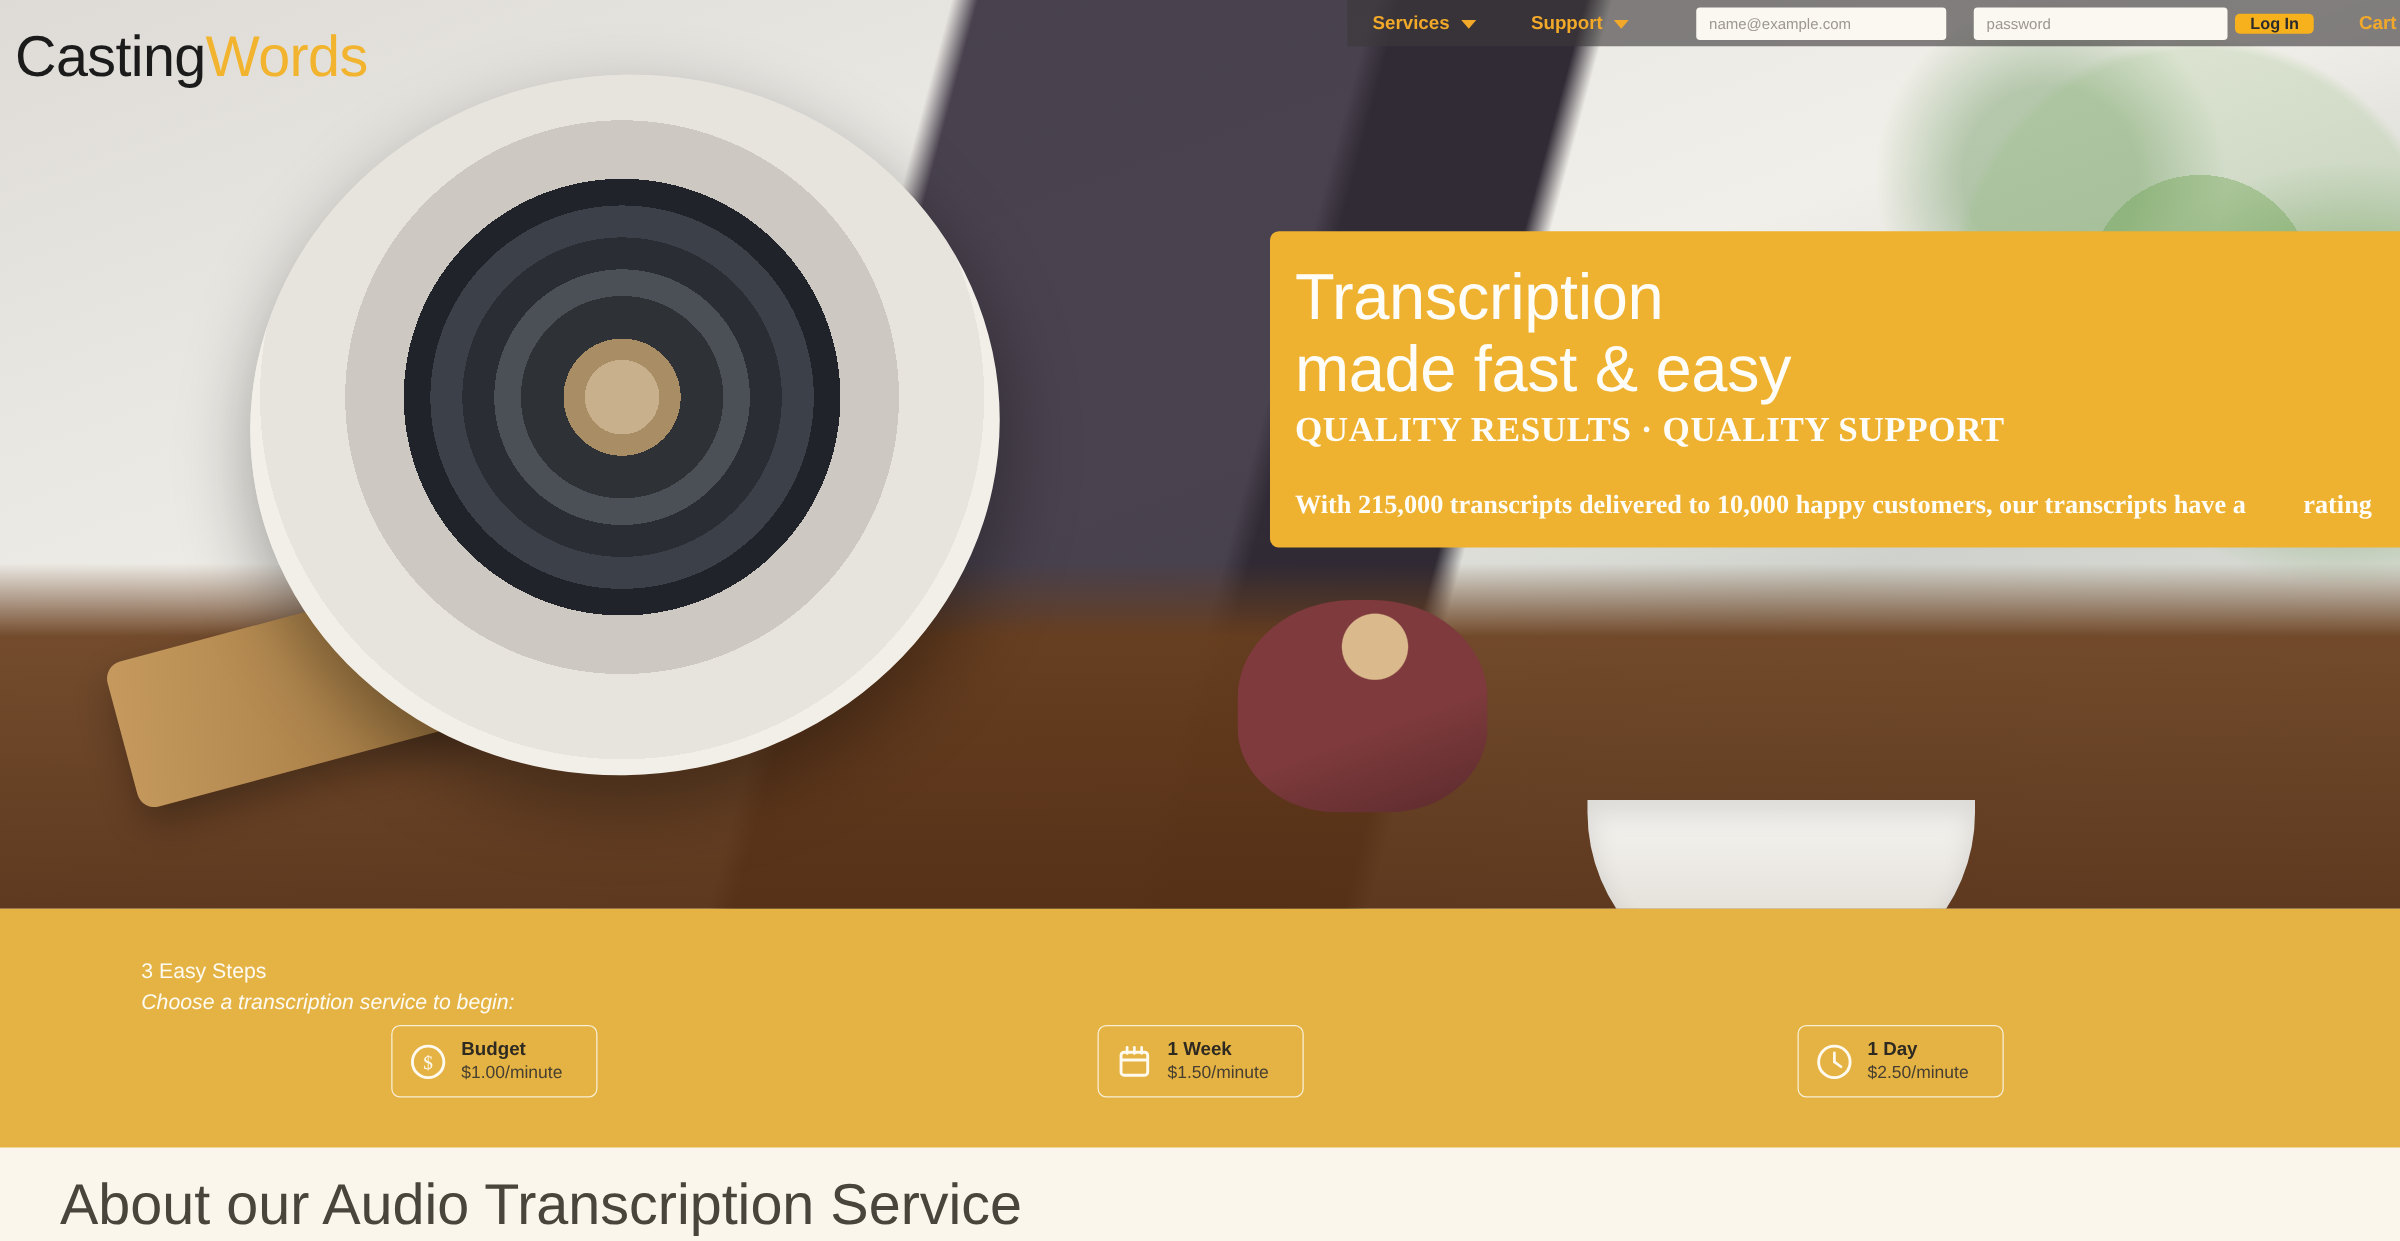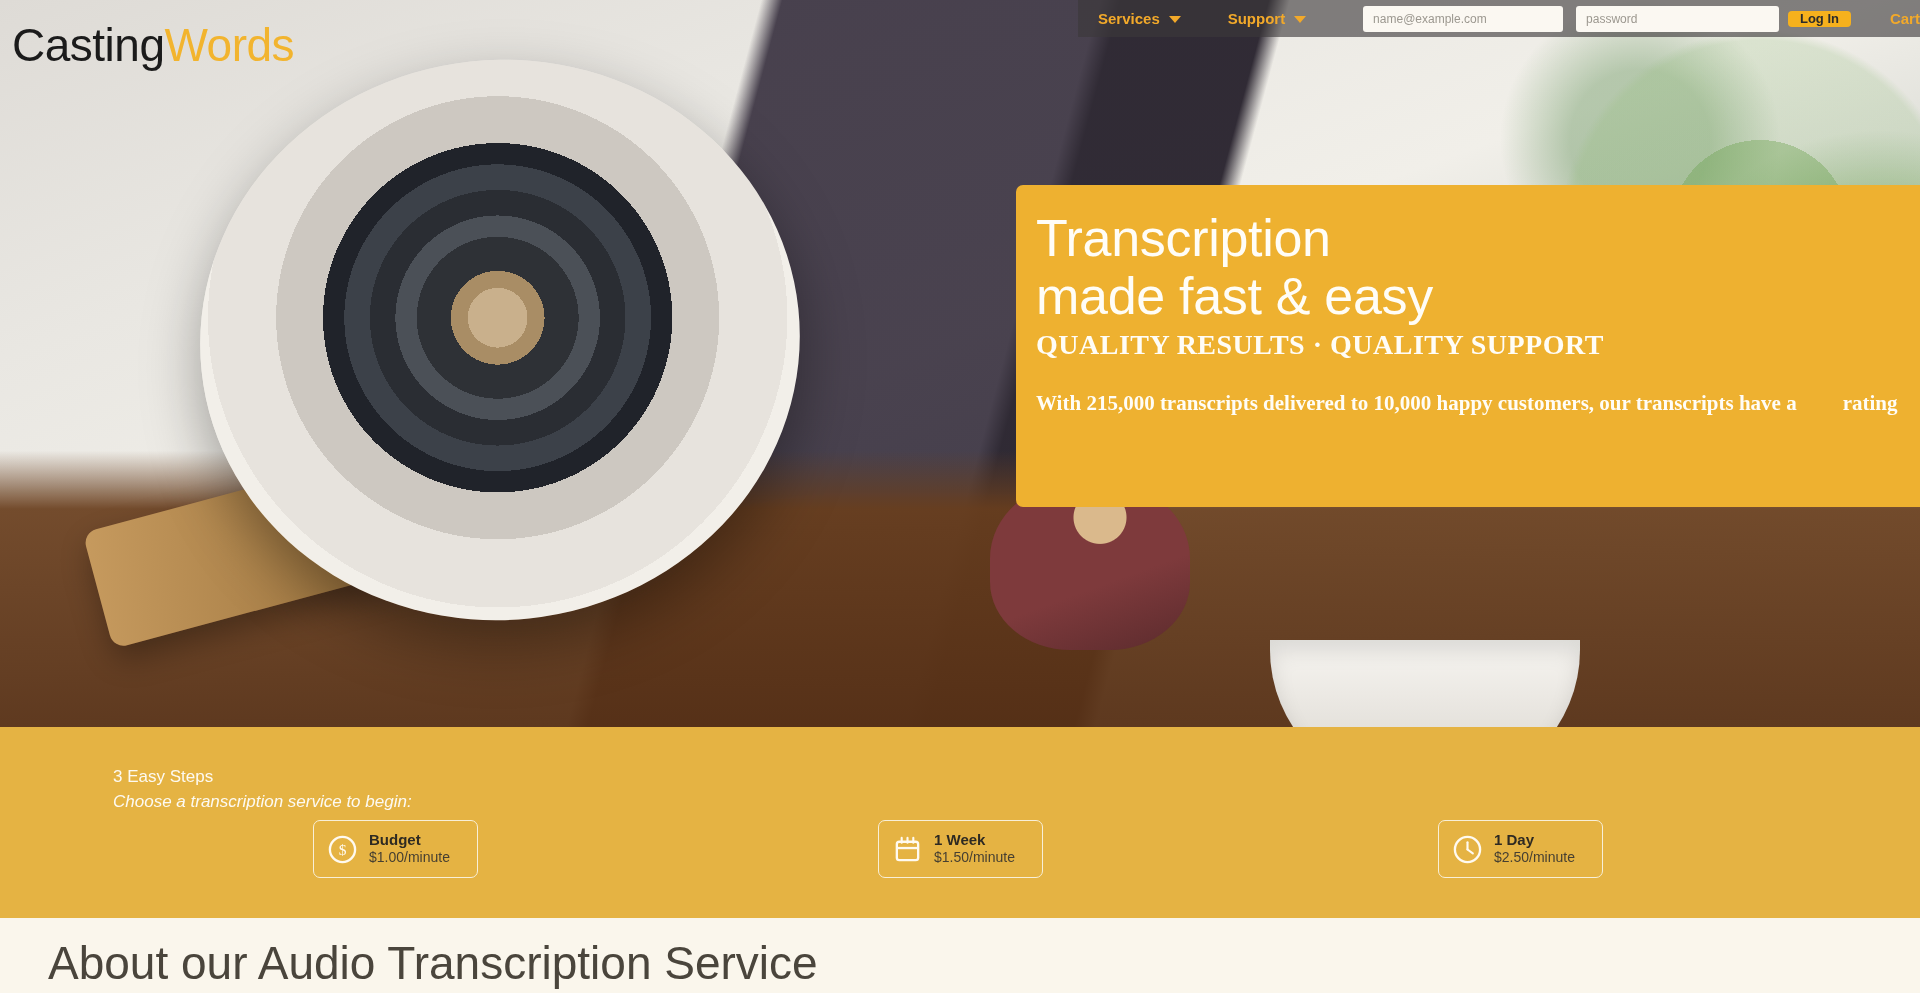--- a/index.html
+++ b/index.html
@@ -69,54 +69,53 @@
     font-weight:400; white-space:nowrap; z-index:40;
   }
   .logo .b { color:#1b1b1b; }
   .logo .o { color:#f2b42e; }
 
   .navbar {
     position:absolute; left:1078px; top:0; width:842px; height:37px;
     background:rgba(60,56,58,.62);
     display:flex; align-items:center; z-index:40;
     padding-left:20px;
-    justify-content:space-between;
   }
   .nav-link {
     color:#f2a92a; font-size:15px; font-weight:bold;
     display:flex; align-items:center; gap:9px;
     margin-right:44px; white-space:nowrap; cursor:pointer;
   }
   .caret {
     width:0; height:0; border-left:6px solid transparent;
     border-right:6px solid transparent; border-top:7px solid #f2a92a;
     margin-top:2px;
   }
   .nav-input {
     height:26px; border:0; border-radius:3px; background:#fbf8f2;
     font-size:12px; color:#555; padding:0 10px;
     font-family:"Liberation Sans", sans-serif;
   }
   #email-field { width:200px; margin-left:10px; }
-  #password-field { width:203px; margin-left:10px; }
+  #password-field { width:203px; margin-left:22px; }
   #password-field::placeholder, #email-field::placeholder { color:#9c9890; }
   .login-btn {
     margin-left:6px; height:16px; min-width:62px; padding:0 12px;
     background:#f6b11d; border:0; border-radius:4px;
     color:#2b2b2b; font-size:13px; font-weight:bold; cursor:pointer;
     font-family:"Liberation Sans", sans-serif;
   }
   .cart-link {
     margin-left:36px; color:#f2a92a; font-size:15px;
     font-weight:bold; cursor:pointer; white-space:nowrap;
   }
 
   
   .hero-panel {
-    position:absolute; left:1016px; top:185px; width:904px; height:322px;
+    position:absolute; left:1016px; top:185px; width:904px; height:253px;
     background:#eeb130; border-radius:7px 0 0 7px; z-index:30;
     padding:24px 0 0 20px;
   }
   .hp-line1, .hp-line2 {
     color:#fffdf7; font-size:52px; line-height:58px; font-weight:400;
     letter-spacing:-.3px;
   }
   .hp-sub {
     color:#fffdf7; font-family:"Liberation Serif", serif;
     font-size:28px; font-weight:bold; letter-spacing:.5px;

